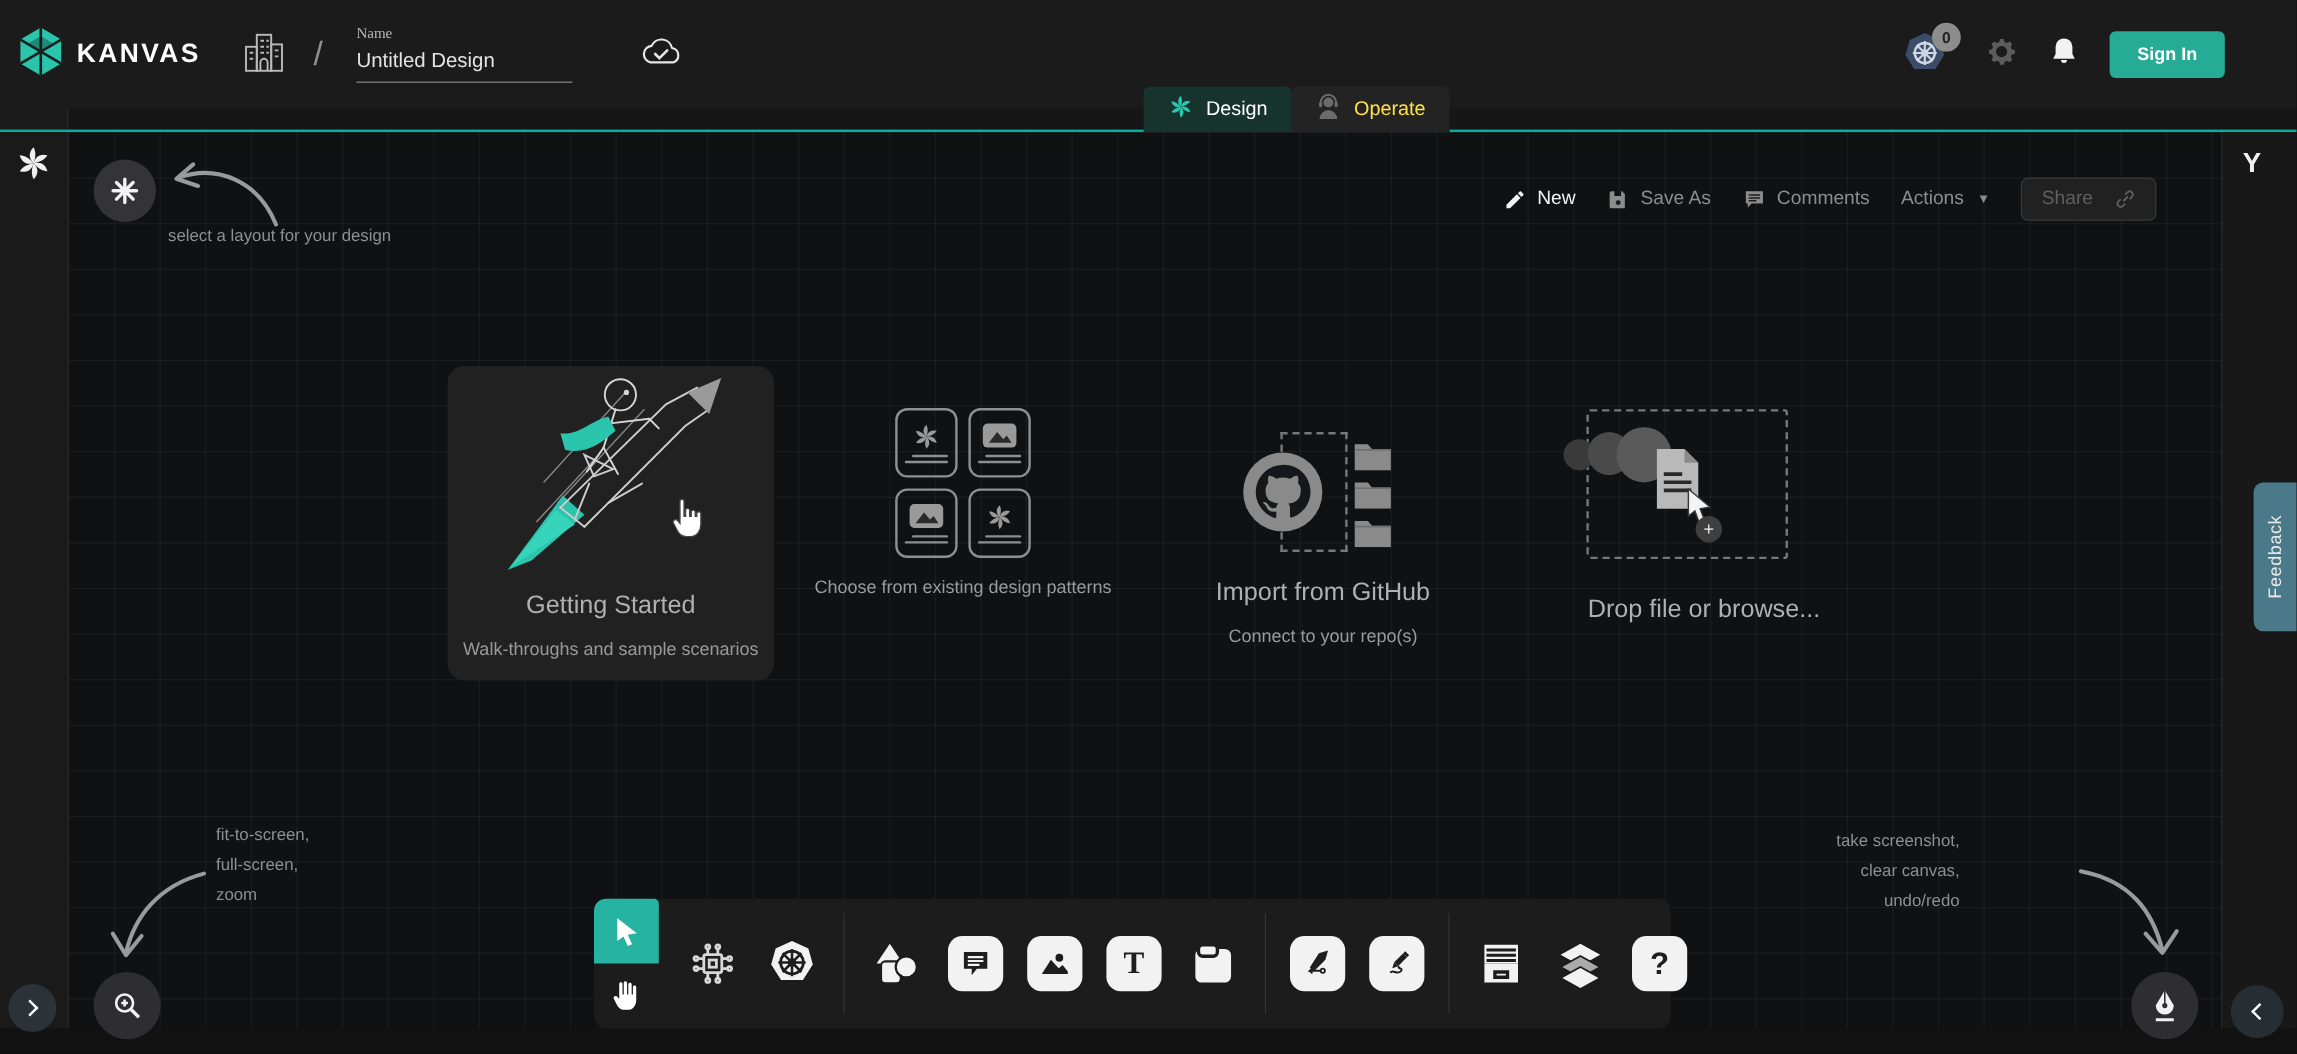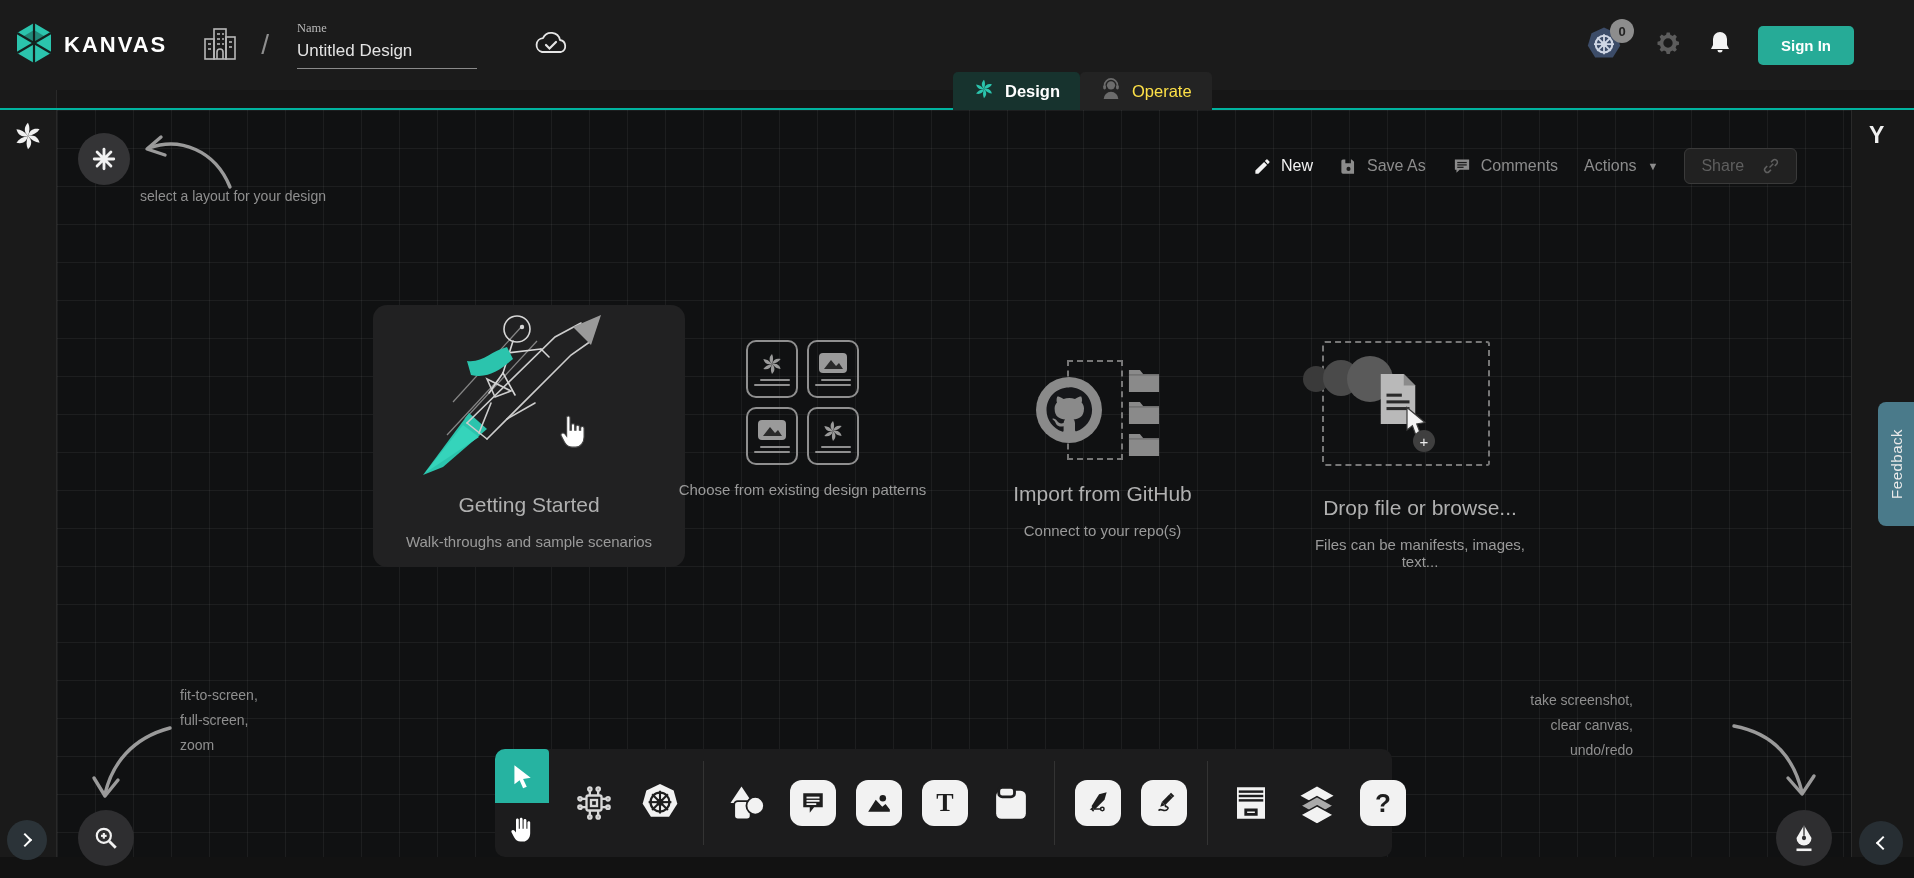--- a/index.html
+++ b/index.html
@@ -19,21 +19,21 @@
   .name-label { font-size:12.5px; color:#b9b9b9; margin-bottom:3px;font-family:Liberation Serif, serif; }
   .name-input { width:180px; font-size:17px; color:#e3e3e3; background:transparent; border:none; border-bottom:1px solid #8a8a8a; padding:2px 0 7px 0; font-family:"Liberation Sans", sans-serif; }
   .cloud-wrap { margin-left:34px; }
   .hdr-right { position:absolute; right:60px; top:0; height:90px; display:flex; align-items:center; gap:26px; }
   .k8s-badge-wrap { position:relative; width:44px; height:40px; cursor:pointer; }
   .badge { position:absolute; right:-6px; top:-6px; width:24px; height:24px; border-radius:50%; background:#8d8d8d; color:#222; font-size:13px; font-weight:bold; display:flex; align-items:center; justify-content:center; }
   .signin-btn { background:var(--sign_in_bg,#26ab97); color:#fff; font-weight:bold; font-size:15px; border:none; border-radius:5px; padding:11px 23px; cursor:pointer; font-family:"Liberation Sans", sans-serif; }
   
   .tabs { position:absolute; left:953px; top:72px; height:38px; display:flex; z-index:5; }
   .tab { display:flex; align-items:center; gap:10px; padding:0 20px; font-size:16.5px; border-radius:5px 5px 0 0; cursor:pointer; }
-  .tab.active { background:#17332e; color:#fff;font-weight:bold; }
+  .tab.active { background:#17332e; color:#fff; }
   .tab.inactive { background:#232323; color:#fde047; }
   
   .accent-line { position:absolute; left:0; top:108px; width:1914px; height:2px; background:var(--accent,#00B39F); z-index:4; }
   .left-rail { position:absolute; left:0; top:90px; width:57px; height:767px; background:#1a1a1a; border-right:1px solid #292929; }
   .right-rail { position:absolute; left:1851px; top:110px; width:63px; height:747px; background:#181818; border-left:1px solid #2a2a2a; }
   .canvas {
     position:absolute; left:57px; top:110px; width:1794px; height:747px; background:#101112;
     background-image:
       linear-gradient(rgba(255,255,255,0.055) 1px, transparent 1px),
       linear-gradient(90deg, rgba(255,255,255,0.055) 1px, transparent 1px);
@@ -57,21 +57,21 @@
   .pen-btn { left:1776px; top:810px; width:56px; height:56px; background:#2e2e30; }
   .expand-btn { left:7px; top:820px; width:40px; height:40px; background:#2b3338; }
   .collapse-btn { left:1859px; top:821px; width:44px; height:44px; background:#272e33; }
   .chev { width:10px; height:10px; border-top:2.5px solid #fff; border-right:2.5px solid #fff; }
   .chev.r { transform:rotate(45deg); margin-left:-4px; }
   .chev.l { transform:rotate(-135deg); margin-right:-4px; }
   
   .card { position:absolute; text-align:center; cursor:pointer; z-index:3; }
   .card-title { font-size:21px; color:#b0b0b0; margin-top:10px; }
   .card-sub { font-size:15px; color:#9a9a9a; margin-top:16px; }
-  .card1 { left:373px; top:305px; width:312px; height:262px; background:#212122; border-radius:14px; }
+  .card1 { left:373px; top:305px; width:272px; height:262px; background:#212122; border-radius:14px; }
   .card1 .card-art { position:relative; height:178px; }
   .card2 { left:660px; top:340px; width:285px; }
   .card3 { left:995px; top:350px; width:215px; }
   .card4 { left:1295px; top:338px; width:250px; }
   .tpl-grid { display:grid; grid-template-columns:52px 52px; gap:9px; justify-content:center; }
   .tpl-tile { width:52px; height:58px; border:2px solid #8f8f8f; border-radius:10px; display:flex; flex-direction:column; align-items:center; justify-content:center; gap:3px; }
   .tpl-line { height:2px; background:#8f8f8f; border-radius:2px; }
   .gh-art { position:relative; height:122px; }
   .dashed { border:2px dashed #777; position:absolute; }
   .drop-art { position:relative; height:130px; }
@@ -407,21 +407,20 @@
             <line x1="6" y1="15.5" x2="18" y2="15.5"></line>
             <line x1="6" y1="19" x2="18" y2="19"></line>
           </g>
       </svg>
       <svg width="26" height="30" viewBox="0 0 16 20" style="position:absolute; left:108px; top:68px;">
         <path d="M2 1 L14 11 L8.5 12 L11 18.5 L8 19.6 L5.6 13.2 L2 16 Z" fill="#f4f4f4" stroke="#3a3a3a" stroke-width="0.8"></path>
       </svg>
       <div style="position:absolute; left:118px; top:92px; width:22px; height:22px; border-radius:50%; background:#3f3f3f; color:#eee; font-size:15px; display:flex; align-items:center; justify-content:center;">+</div>
     </div>
     <div class="card-title" style="margin-top:28px;">Drop file or browse...</div>
-    <div class="card-sub">Files can be manifests, images, text...</div>
   </div>
 
   <div class="hint" style="left:180px; top:683px;">
     <div>fit-to-screen,</div>
     <div>full-screen,</div>
     <div>zoom</div>
   </div>
   <svg class="arrow-svg" style="left:92px; top:712px;" width="90" height="95">
     <path d="M78,16 C40,26 20,52 13,82" fill="none" stroke="#9a9a9a" stroke-width="3.4" stroke-linecap="round"></path>
     <path d="M2,66 L13,84 L26,68" fill="none" stroke="#9a9a9a" stroke-width="3.4" stroke-linecap="round" stroke-linejoin="round"></path>

